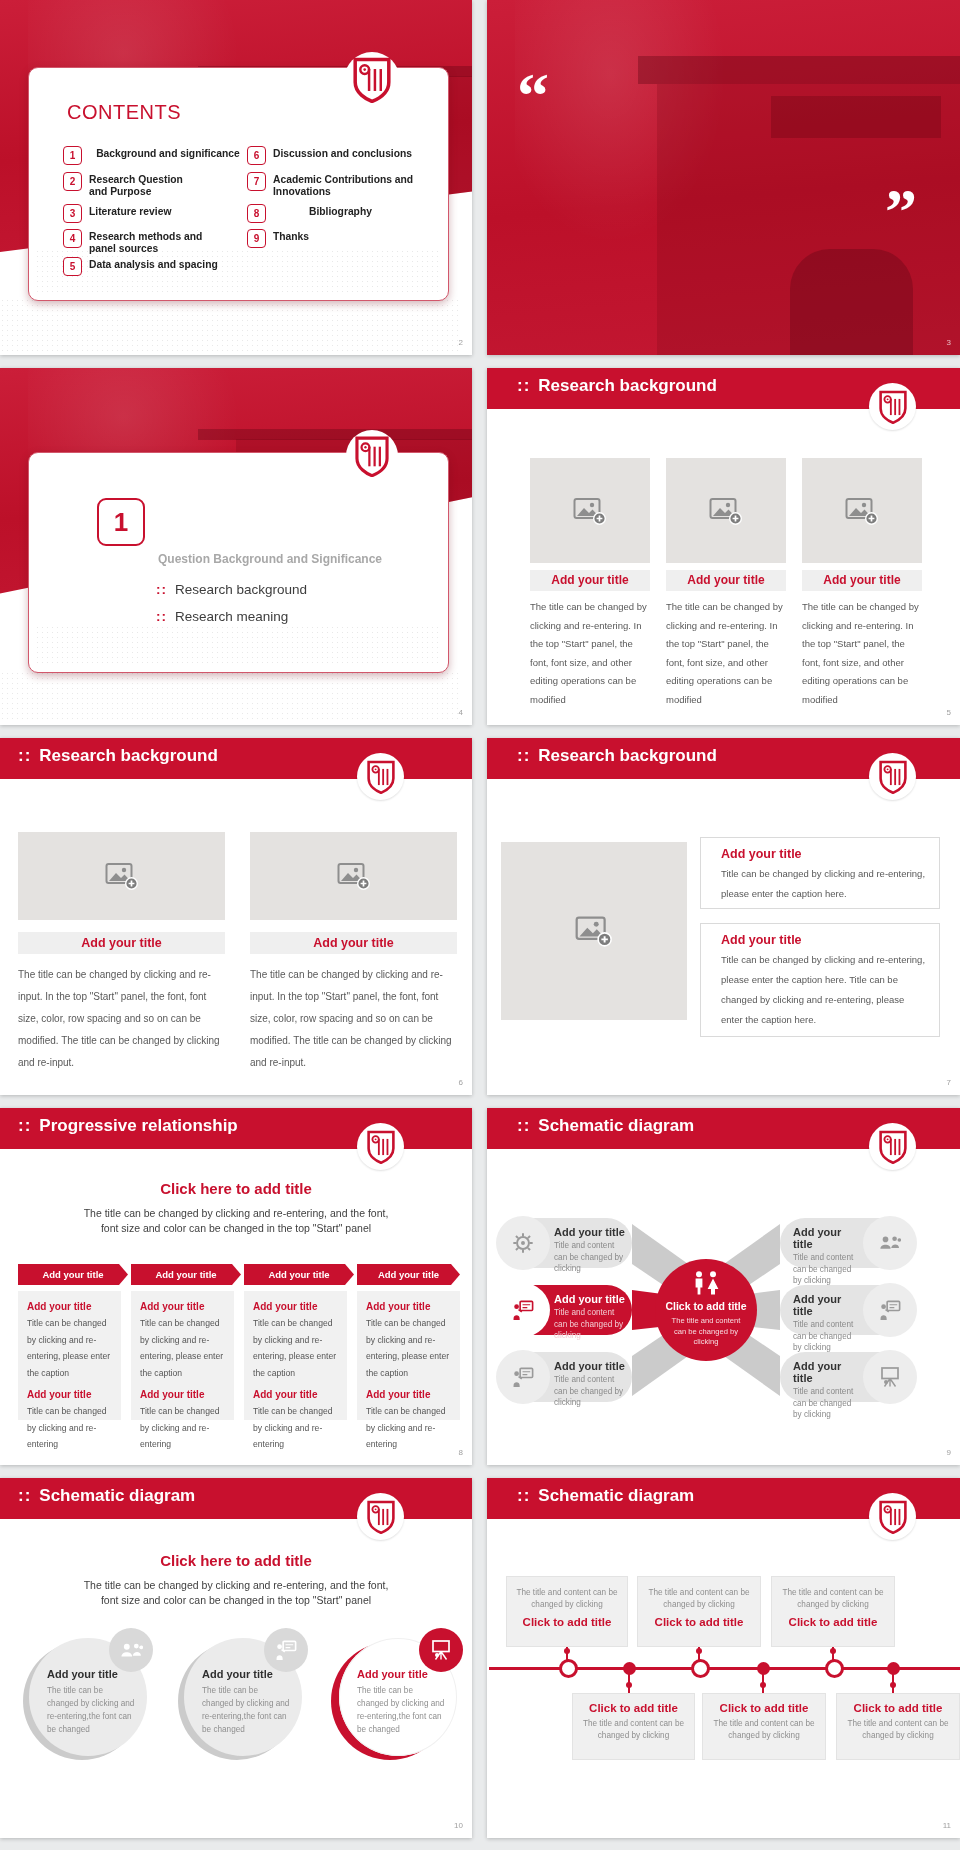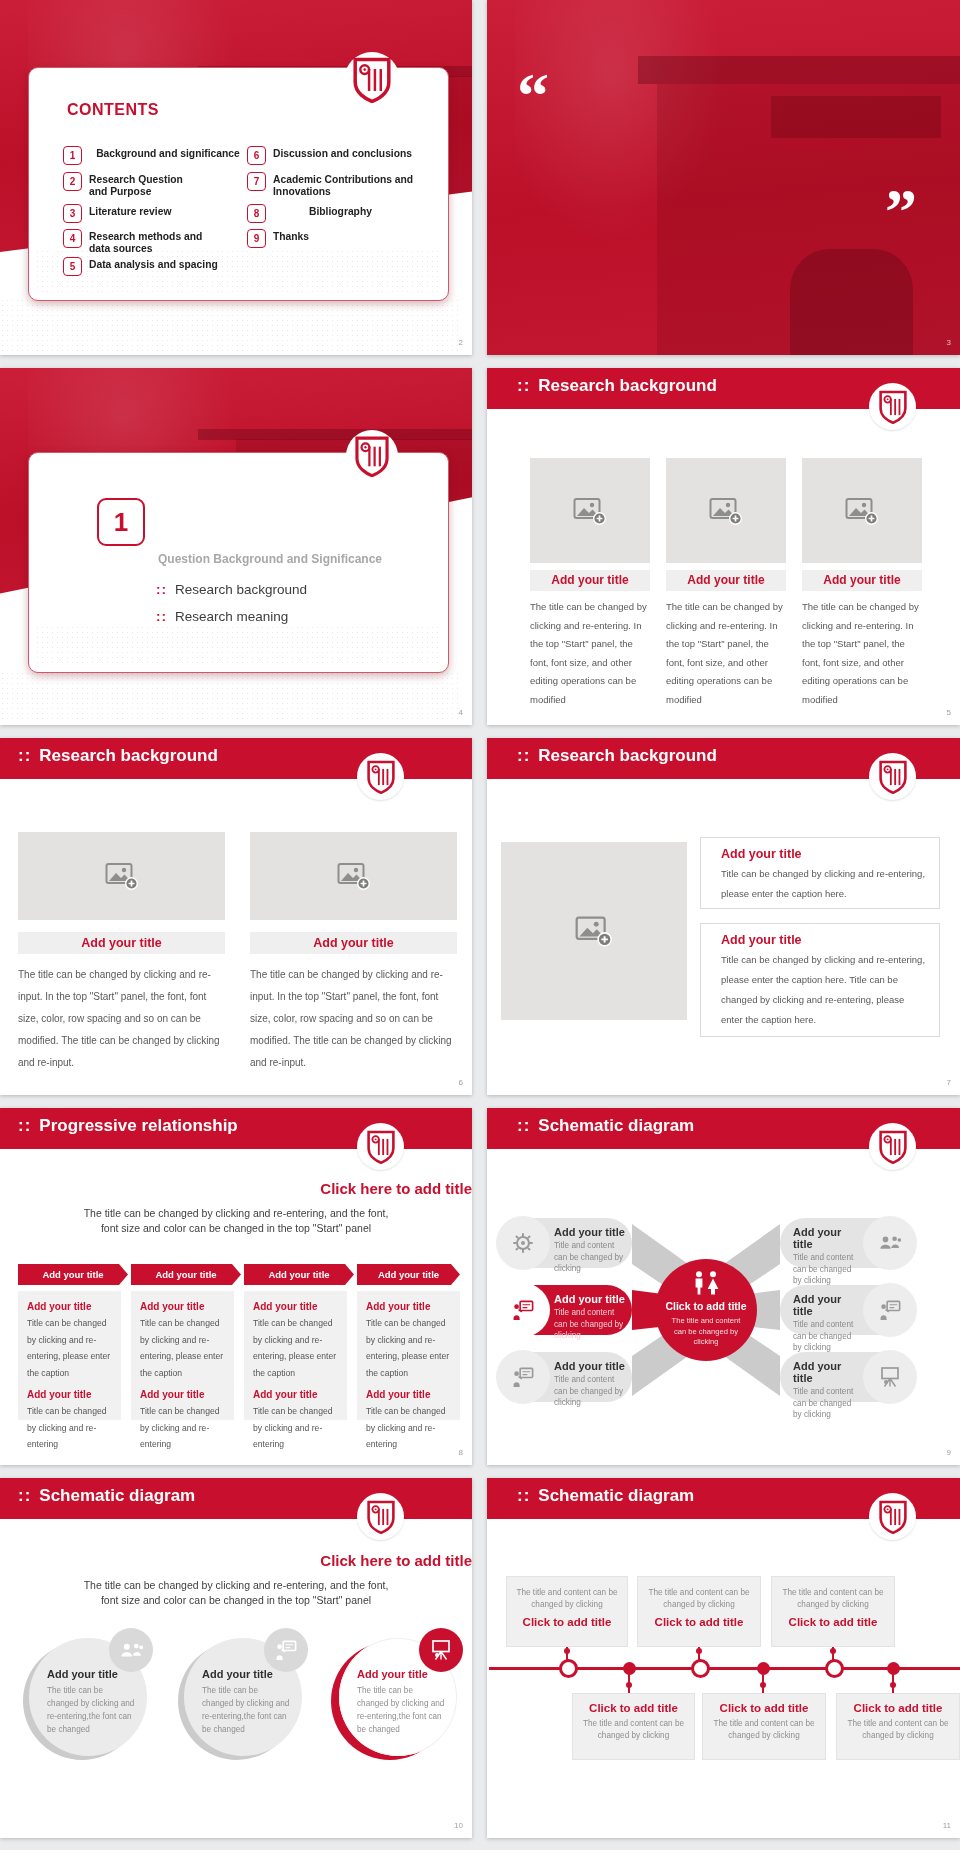--- a/index.html
+++ b/index.html
@@ -61,21 +61,21 @@
   
   .tbox{position:absolute;background:#f0f0f0;border:1px solid #e3e3e3;box-sizing:border-box;text-align:center;}
   .tbox .gx{font-size:8.2px;line-height:12px;color:#8f8f8f;}
   .tbox .rt{font-size:11.5px;font-weight:bold;color:var(--red);margin-top:5px;}
   .tbox.bot .rt{margin-top:8px;margin-bottom:4px;}
   .tline{position:absolute;height:3px;background:var(--red);}
   .ring{position:absolute;width:13px;height:13px;border:3px solid var(--red);background:#fff;border-radius:50%;}
   .dot{position:absolute;background:var(--red);border-radius:50%;}
   .stem{position:absolute;width:2px;background:var(--red);}
   
-  .mid-title{position:absolute;left:0;right:0;text-align:right;color:var(--red);font-size:15px;font-weight:bold;}
+  .mid-title{position:absolute;left:0;right:0;text-align:center;color:var(--red);font-size:15px;font-weight:bold;}
   .mid-sub{position:absolute;left:40px;right:40px;text-align:center;font-size:10.5px;line-height:15px;color:#3f3f3f;}
   svg{display:block;}
 </style>
 </head>
 <body>
 
 <svg width="0" height="0" style="position:absolute">
   <defs>
     <g id="shield">
       <path d="M1.5 1.5 h23 v15.5 c0 7.5 -7.6 11.6 -11.5 13.2 C9.1 28.7 1.5 24.5 1.5 17 Z" fill="#fff" stroke="#c8102e" stroke-width="2.4"></path>
@@ -144,39 +144,39 @@
     </div>
     <div class="dots" style="left:0;top:298px;width:462px;height:57px;"></div>
     <div class="card" style="left:28px;top:67px;width:419px;height:232px;">
       <div class="dots" style="left:6px;bottom:5px;right:6px;height:46px;border-radius:0 0 9px 9px;"></div>
     </div>
     <div class="card-logo" style="left:344px;top:52px;width:56px;height:56px;">
       <svg width="38" height="46" viewBox="0 0 26 31">
           <use href="#shield"></use>
         </svg>
     </div>
-    <div style="position:absolute;left:67px;top:101px;color:var(--red);font-size:16px;font-weight:700;letter-spacing:.5px;">CONTENTS</div>
+    <div style="position:absolute;left:67px;top:101px;color:var(--red);font-size:20px;font-weight:400;letter-spacing:.5px;">CONTENTS</div>
 
     <div style="position:absolute;left:63px;top:146px;" class="citem">
       <span class="numbadge" style="position:absolute;width:17px;height:17px;font-size:10px;">1</span>
       <span class="pre" style="position:absolute;left:26px;top:2px;width:158px;font-size:10.3px;font-weight:bold;color:#222;line-height:11.5px;text-align:center;">Background and significance</span>
     </div>
     <div style="position:absolute;left:63px;top:172px;" class="citem">
       <span class="numbadge" style="position:absolute;width:17px;height:17px;font-size:10px;">2</span>
       <span class="pre" style="position:absolute;left:26px;top:2px;width:158px;font-size:10.3px;font-weight:bold;color:#222;line-height:11.5px;">Research Question
 and Purpose</span>
     </div>
     <div style="position:absolute;left:63px;top:204px;" class="citem">
       <span class="numbadge" style="position:absolute;width:17px;height:17px;font-size:10px;">3</span>
       <span class="pre" style="position:absolute;left:26px;top:2px;width:158px;font-size:10.3px;font-weight:bold;color:#222;line-height:11.5px;">Literature review</span>
     </div>
     <div style="position:absolute;left:63px;top:229px;" class="citem">
       <span class="numbadge" style="position:absolute;width:17px;height:17px;font-size:10px;">4</span>
       <span class="pre" style="position:absolute;left:26px;top:2px;width:158px;font-size:10.3px;font-weight:bold;color:#222;line-height:11.5px;">Research methods and
-data sources</span>
+panel sources</span>
     </div>
     <div style="position:absolute;left:63px;top:257px;" class="citem">
       <span class="numbadge" style="position:absolute;width:17px;height:17px;font-size:10px;">5</span>
       <span class="pre" style="position:absolute;left:26px;top:2px;width:158px;font-size:10.3px;font-weight:bold;color:#222;line-height:11.5px;">Data analysis and spacing</span>
     </div>
 
     <div style="position:absolute;left:247px;top:146px;" class="citem">
       <span class="numbadge" style="position:absolute;width:17px;height:17px;font-size:10px;">6</span>
       <span class="pre" style="position:absolute;left:26px;top:2px;width:162px;font-size:10.3px;font-weight:bold;color:#222;line-height:11.5px;">Discussion and conclusions</span>
     </div>

